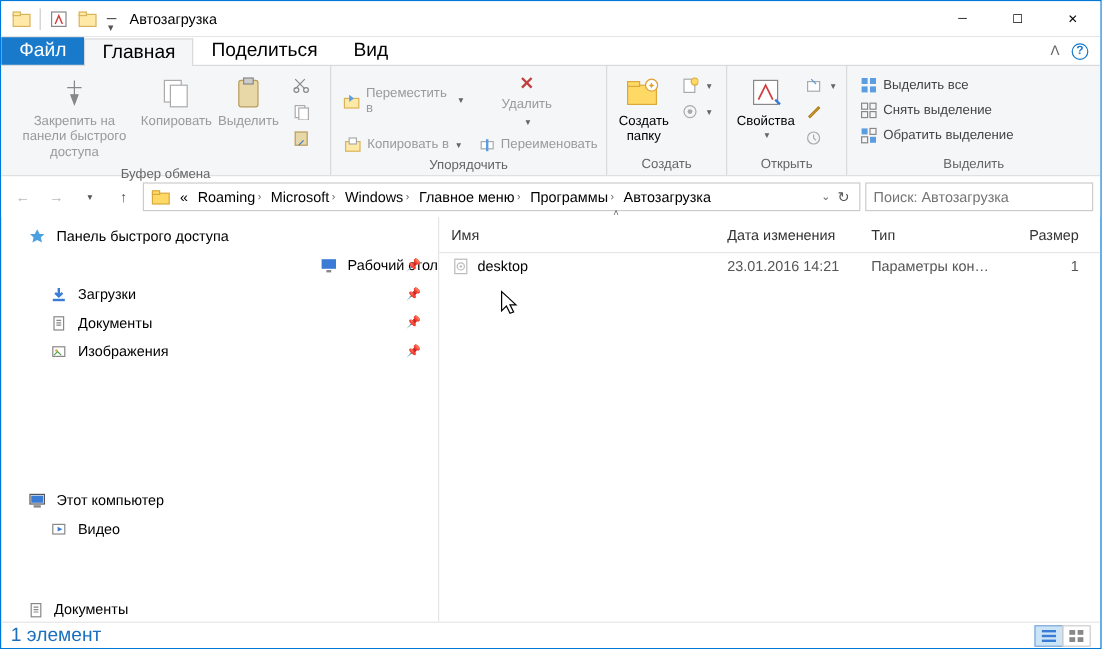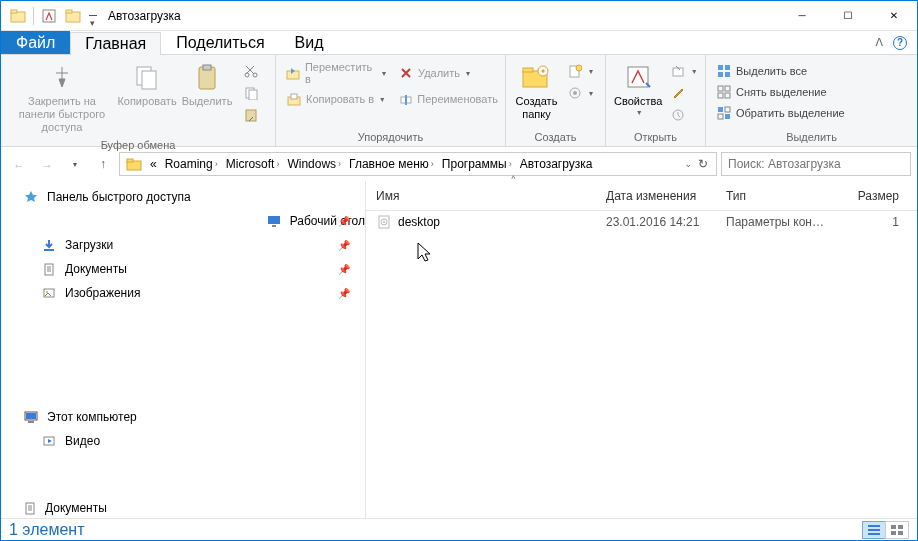--- a/index.html
+++ b/index.html
@@ -202,21 +202,21 @@
         <div class="rbtn-small disabled" style="width:108px;">
             <div class="icon">
               <svg width="14" height="14">
                 <rect x="1" y="5" width="12" height="8" fill="#ffe9a6" stroke="#d9b35a"></rect>
                 <path d="M5 2 L9 5 L5 8" fill="#5a9de0"></path>
               </svg>
             </div>
             <span>Переместить в</span>
             <span class="dd">▾</span>
           </div>
-        <div class="rbtn-small disabled" style="width:90px;">
+        <div class="rbtn-small disabled" style="width:90px;flex-direction:column;">
             <div class="icon">
               <svg width="14" height="14">
                 <path d="M3 3 L11 11 M11 3 L3 11" stroke="#c04040" stroke-width="2"></path>
               </svg>
             </div>
             <span>Удалить</span>
             <span class="dd">▾</span>
           </div>
       </div>
       <div style="display:flex; gap:4px;">

